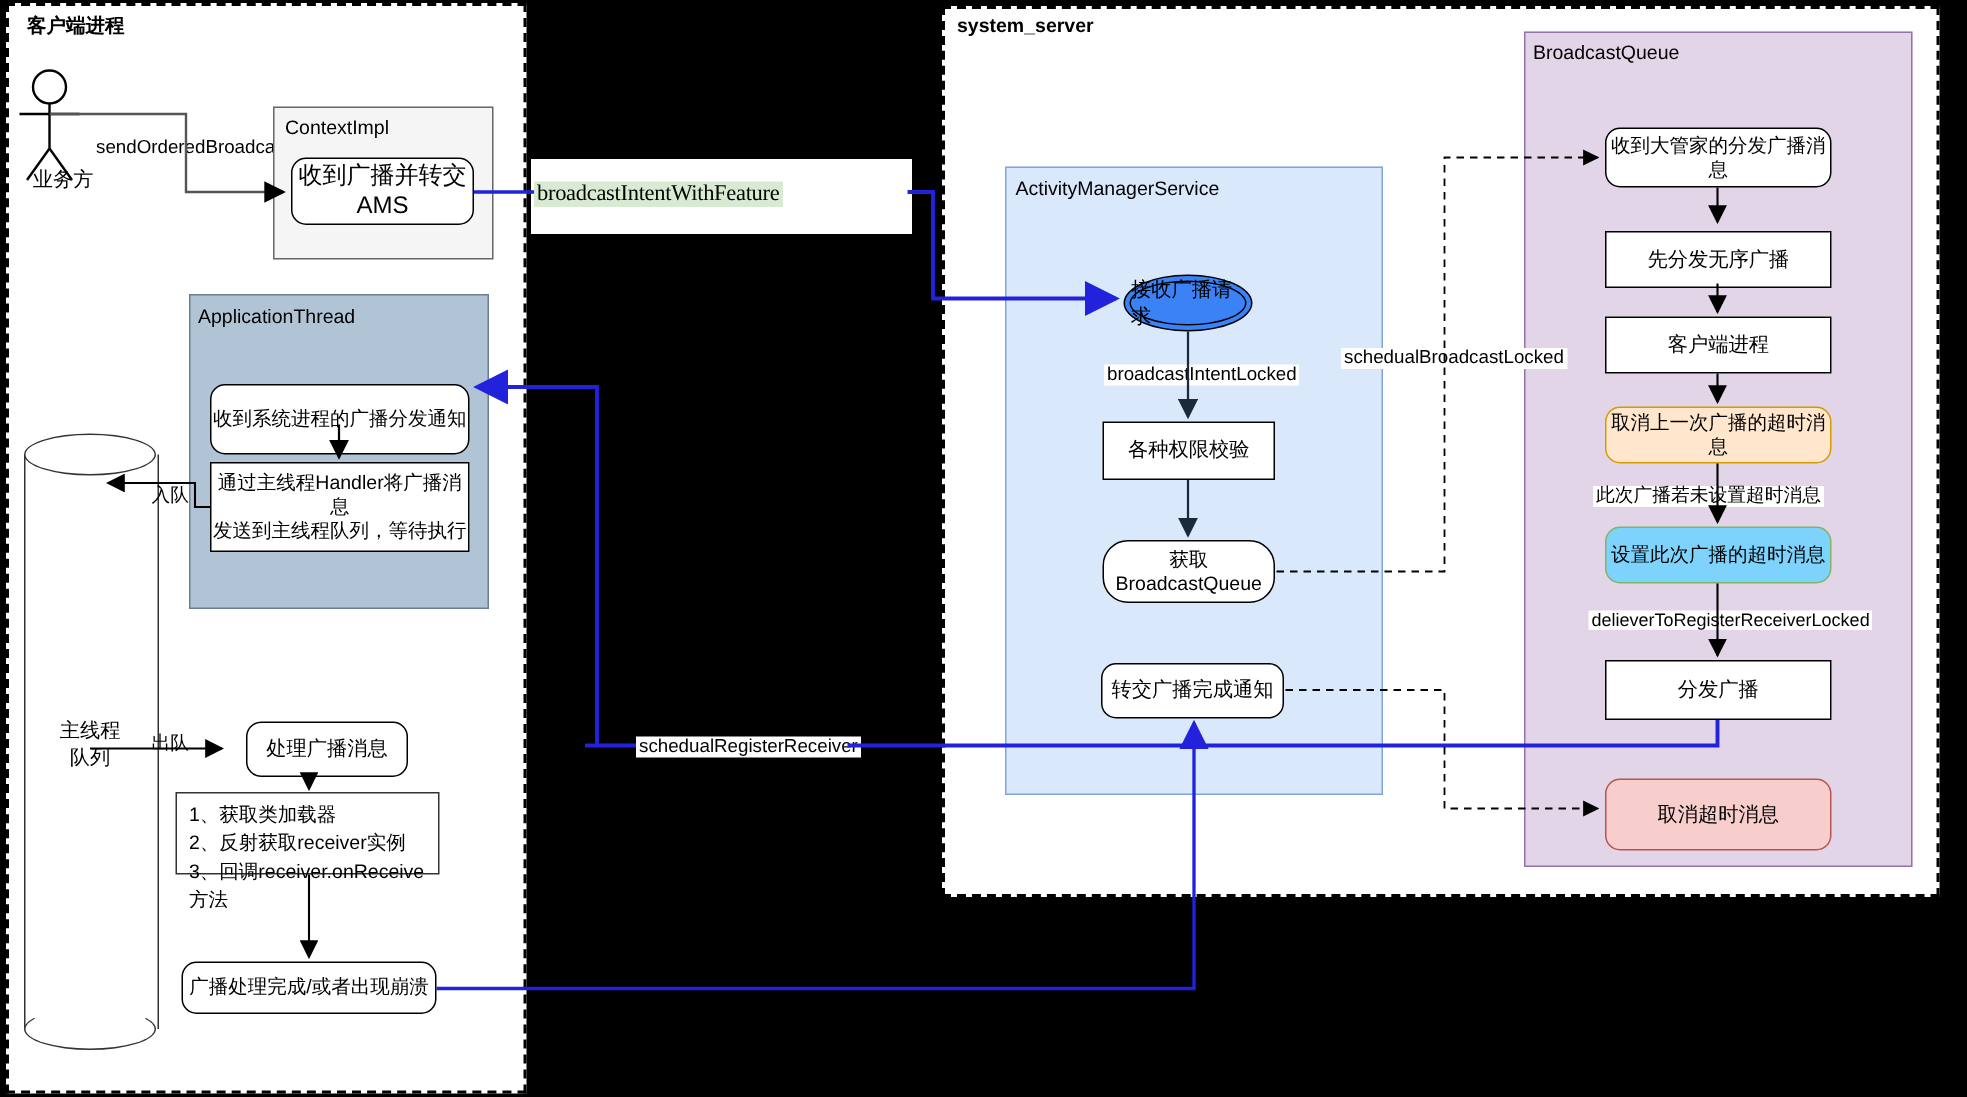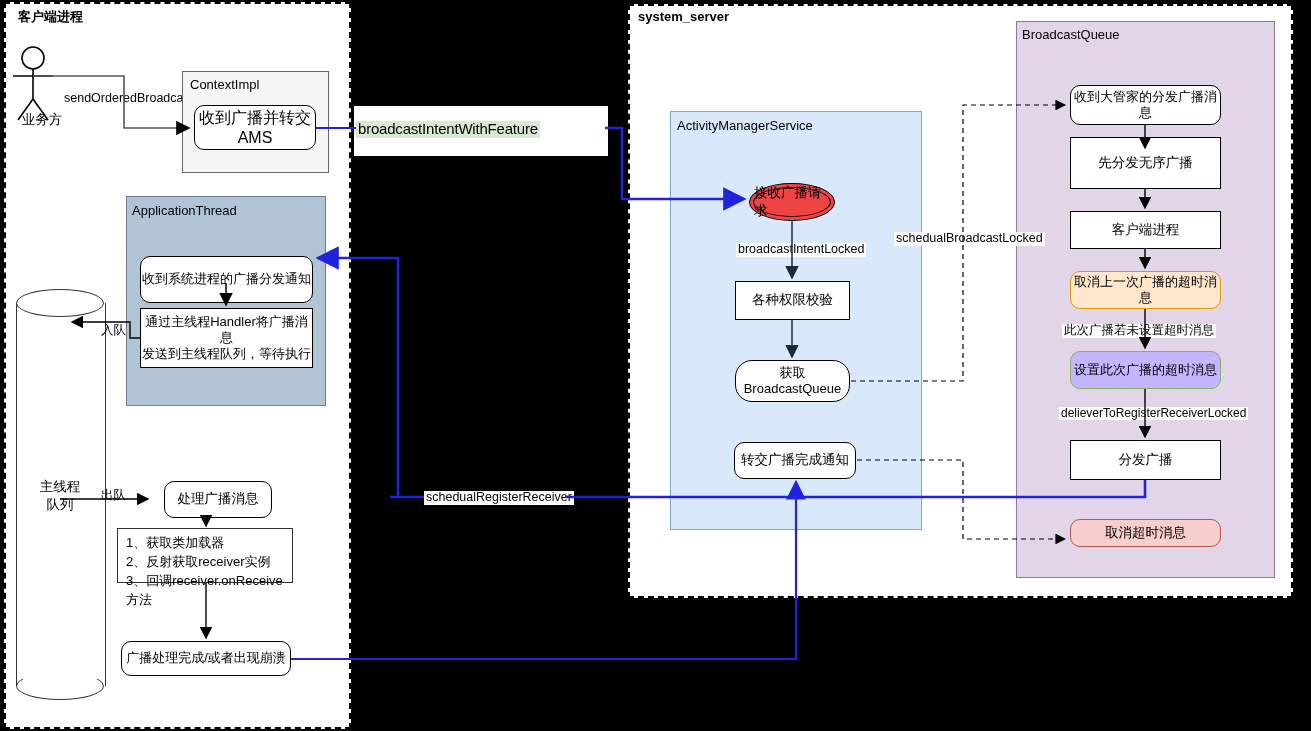--- a/index.html
+++ b/index.html
@@ -34,28 +34,28 @@
   }
   .group-label{
     position:absolute;left:8px;top:6px;font-size:13px;color:#000;
   }
 
   .g-appthread{background:#b1c4d6;border:1.4px solid #6b7f91;}
   .g-ams{background:#dae8fc;border:1.2px solid #7ea6d9;}
   .g-bq{background:#e1d5e7;border:1.2px solid #9673a6;}
 
   .box-orange{background:#ffe6cc;border-color:#d79b00;}
-  .box-green{background:#c4b5fd;border-color:#82b366;}
+  .box-green{background:#7dd3fc;border-color:#82b366;}
   .box-red{background:#f8cecc;border-color:#b85450;}
 
   .lbl{
     position:absolute;font-size:12.5px;color:#000;background:#fff;
     padding:0 2px;white-space:nowrap;line-height:1.1;
   }
-  .lbl.green-hl{background:#d9ead3;font-family:Liberation Sans, sans-serif;font-size:15px;letter-spacing:-0.2px;}
+  .lbl.green-hl{background:#d9ead3;font-family:Liberation Serif, serif;font-size:15px;letter-spacing:-0.2px;}
   .lbl.plain{background:#fff;}
   .lbl.nobg{background:transparent;}
 
   .txt{position:absolute;font-size:13.5px;color:#000;white-space:pre;text-align:center;line-height:1.25;}
 
   .listbox{
     position:absolute;box-sizing:border-box;background:#fff;border:1.2px solid #333;
     font-size:13px;line-height:1.45;padding:5px 8px;color:#000;text-align:left;
   }
 
@@ -70,21 +70,21 @@
   
   .cyl{position:absolute;}
   .cyl-body{position:absolute;left:0;top:14px;width:100%;height:calc(100% - 28px);
     background:#fff;border-left:1.3px solid #333;border-right:1.3px solid #333;}
   .cyl-top{position:absolute;left:0;top:0;width:100%;height:28px;border:1.3px solid #333;border-radius:50%;background:#fff;box-sizing:border-box;}
   .cyl-bot{position:absolute;left:0;bottom:0;width:100%;height:28px;border:1.3px solid #333;border-radius:50%;background:#fff;box-sizing:border-box;border-top-color:transparent;}
   .cyl-text{position:absolute;width:100%;top:46%;text-align:center;font-size:13.5px;color:#000;line-height:1.3;}
 
   .ellipse{
     position:absolute;box-sizing:border-box;border:1.4px solid #000;border-radius:50%;
-    background:#ef4444;display:flex;align-items:center;justify-content:center;
+    background:#3b82f6;display:flex;align-items:center;justify-content:center;
     font-size:13.5px;color:#000;
   }
   .ellipse.inner{background:transparent;}
 </style>
 </head>
 <body>
 
 <div id="stage">
 
   <div class="abs container-client"></div>
@@ -136,29 +136,29 @@
 
   <div class="box" style="left:735px;top:281px;width:115px;height:39px;">各种权限校验</div>
   <div class="box" style="left:735px;top:360px;width:115px;height:42px;white-space:pre-line;font-size:13px;border-radius:17px;">获取
 BroadcastQueue</div>
   <div class="box rounded" style="left:734px;top:442px;width:122px;height:37px;">转交广播完成通知</div>
 
   <div class="group g-bq" style="left:1016px;top:21px;width:259px;height:557px;"></div>
   <div class="group-label" style="left:1022px;top:27px;">BroadcastQueue</div>
 
   <div class="box rounded" style="left:1070px;top:85px;width:151px;height:40px;font-size:13px;">收到大管家的分发广播消息</div>
-  <div class="box" style="left:1070px;top:137px;width:151px;height:52px;">先分发无序广播</div>
+  <div class="box" style="left:1070px;top:154px;width:151px;height:38px;">先分发无序广播</div>
   <div class="box" style="left:1070px;top:211px;width:151px;height:38px;">客户端进程</div>
   <div class="box rounded box-orange" style="left:1070px;top:271px;width:151px;height:38px;font-size:13px;">取消上一次广播的超时消息</div>
   <div class="lbl plain" style="left:1062px;top:324px;">此次广播若未设置超时消息</div>
   <div class="box rounded box-green" style="left:1070px;top:351px;width:151px;height:38px;font-size:13px;">设置此次广播的超时消息</div>
   <div class="lbl plain" style="left:1059px;top:407px;font-size:12px;"></div>
   <div class="lbl plain" style="left:1059px;top:407px;font-size:12px;">delieverToRegisterReceiverLocked</div>
   <div class="box" style="left:1070px;top:440px;width:151px;height:40px;">分发广播</div>
-  <div class="box rounded box-red" style="left:1070px;top:519px;width:151px;height:28px;">取消超时消息</div>
+  <div class="box rounded box-red" style="left:1070px;top:519px;width:151px;height:48px;">取消超时消息</div>
 
   <div class="abs" style="left:354px;top:106px;width:254px;height:50px;background:#fff;"></div>
   <div class="lbl green-hl" style="left:356px;top:121px;">broadcastIntentWithFeature</div>
 
   <div class="lbl plain" style="left:424px;top:491px;">schedualRegisterReceiver</div>
 
   <div class="lbl plain" style="left:894px;top:232px;">schedualBroadcastLocked</div>
 
   <svg class="overlay">
     <defs>

